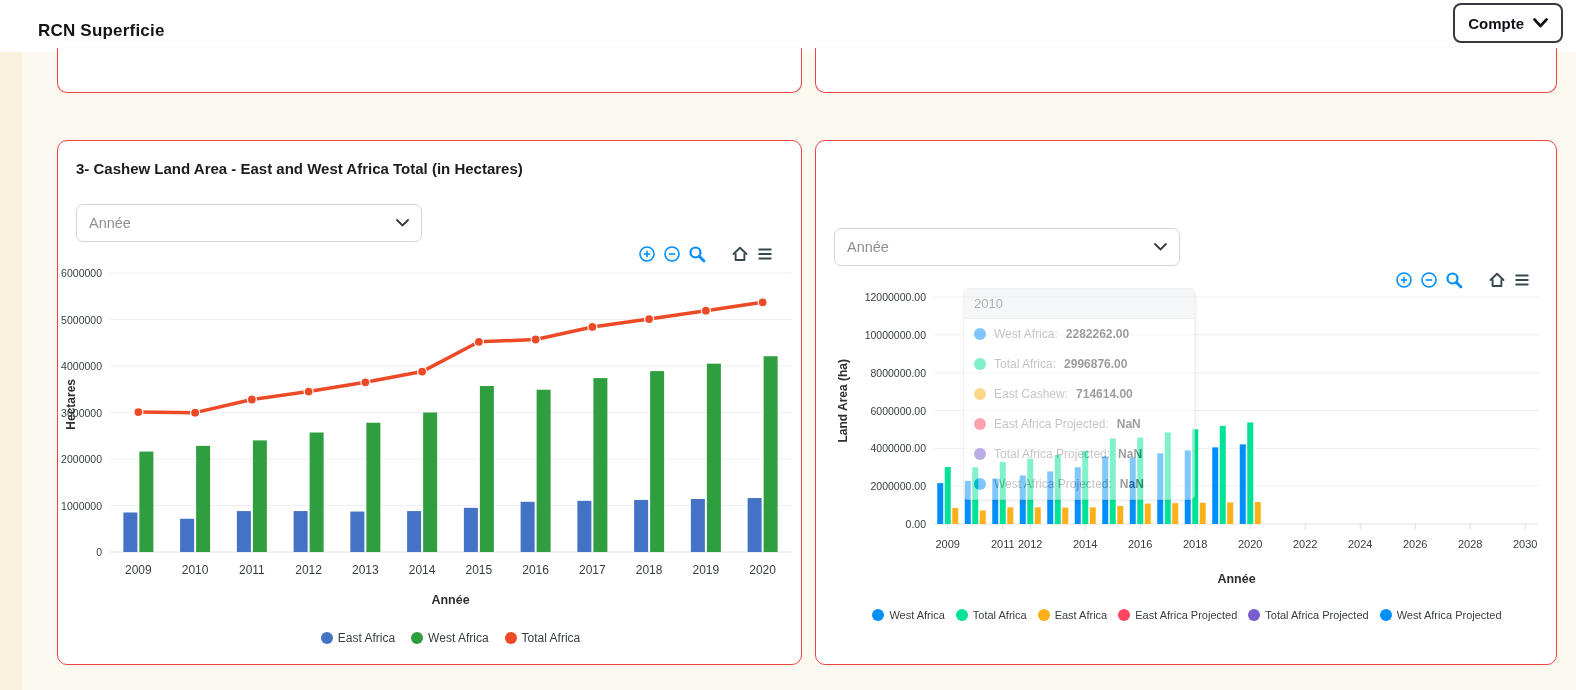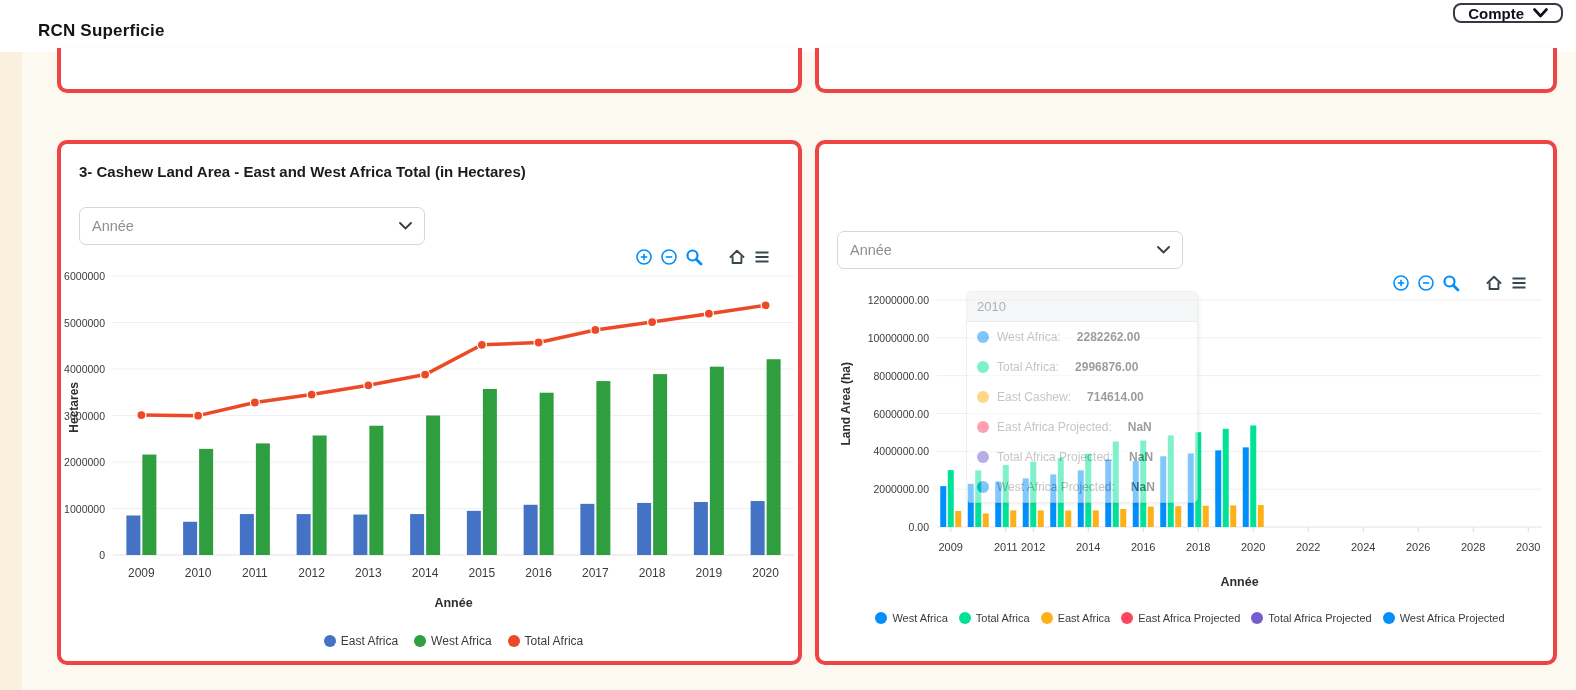--- a/index.html
+++ b/index.html
@@ -1,22 +1,22 @@
 <!DOCTYPE html>
 <html><head>
 <meta charset="utf-8">
 <style>
   *{margin:0;padding:0;box-sizing:border-box;}
   html,body{font-family:"Liberation Sans",sans-serif;background:#fcf9f1;}
   .page{position:relative;width:1576px;height:690px;background:#fcf9f1;overflow:hidden;}
   .left-strip{position:absolute;left:0;top:0;width:22px;height:100%;background:#f9f1de;}
   .header{position:absolute;left:0;top:0;width:100%;height:52px;background:#ffffff;}
   .page-title{position:absolute;left:38px;top:21px;font-size:17px;font-weight:700;color:#141414;letter-spacing:.2px;}
-  .account-btn{position:absolute;right:13px;top:3px;height:20px;padding:0 13px;display:flex;align-items:center;gap:9px;background:#fff;border:2px solid #383844;border-radius:8px;font-family:inherit;font-size:15px;font-weight:700;color:#10101a;cursor:pointer;z-index:3;}
-  .card{position:absolute;background:#fff;border:4px solid #ef4444;border-radius:10px;box-shadow:0 0 4px rgba(0,0,0,.03);}
+  .account-btn{position:absolute;right:13px;top:3px;height:40px;padding:0 13px;display:flex;align-items:center;gap:9px;background:#fff;border:2px solid #383844;border-radius:8px;font-family:inherit;font-size:15px;font-weight:700;color:#10101a;cursor:pointer;z-index:3;}
+  .card{position:absolute;background:#fff;border:1px solid #ef4444;border-radius:10px;box-shadow:0 0 4px rgba(0,0,0,.03);}
   .card-partial{border-top:none;border-radius:0 0 10px 10px;}
   .card-pa{left:57px;top:48px;width:745px;height:45px;}
   .card-pb{left:815px;top:48px;width:742px;height:45px;}
   .card-left{left:57px;top:140px;width:745px;height:525px;}
   .card-right{left:815px;top:140px;width:742px;height:525px;}
   .card-title{position:absolute;left:18px;top:17px;right:18px;font-size:15px;font-weight:700;color:#1c1c1c;line-height:1.5;}
   .select-wrap{position:absolute;width:346px;height:38px;}
   .sw-1{left:18px;top:63px;}
   .sw-2{left:18px;top:87px;}
   select{width:100%;height:100%;appearance:none;-webkit-appearance:none;border:1px solid #d6d6d6;border-radius:7px;background:#fff;color:#8f8f8f;font-family:inherit;font-size:14.5px;padding:0 30px 0 12px;cursor:pointer;}
@@ -40,21 +40,21 @@
   .lg-2{left:8px;width:726px;top:452px;gap:11px;}
   .lg-item{display:inline-flex;align-items:center;gap:5px;cursor:pointer;white-space:nowrap;}
   .lg-dot{width:12px;height:12px;border-radius:50%;flex:none;}
   .lg-label{font-size:12px;color:#373d3f;}
   .lg-2 .lg-label{font-size:11px;}
   .tooltip{position:absolute;left:147px;top:147px;width:232px;background:#fff;border:1px solid #e3e3e3;border-radius:5px;box-shadow:2px 2px 6px -4px rgba(0,0,0,.4);opacity:.5;z-index:5;overflow:hidden;}
   .tt-title{background:#eceff1;border-bottom:1px solid #ddd;padding:7px 10px;font-size:13px;color:#616161;}
   .tt-row{display:flex;align-items:center;padding:8px 10px;font-size:12px;}
   .tt-dot{width:12px;height:12px;border-radius:50%;margin-right:8px;flex:none;}
   .tt-label{color:#8c8c8c;}
-  .tt-value{font-weight:700;color:#3c3c3c;margin-left:16px;}
+  .tt-value{font-weight:700;color:#3c3c3c;margin-left:8px;}
 </style>
 </head>
 <body>
 
 <div class="page">
   <div class="left-strip"></div>
 
   <div class="header">
     <h1 class="page-title">RCN Superficie</h1>
   </div>

